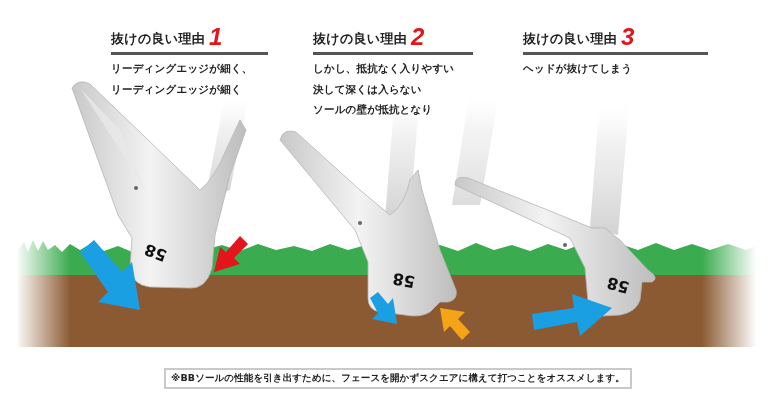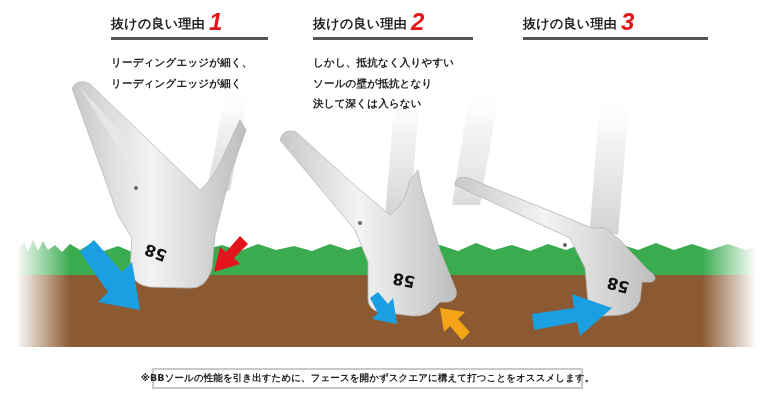--- a/index.html
+++ b/index.html
@@ -1,29 +1,29 @@
 <!DOCTYPE html>
 <html><head>
 <meta charset="utf-8">
 <style>
   html, body { margin:0; padding:0; background:#ffffff; }
   body { width:780px; height:400px; position:relative; overflow:hidden;
          font-family:"DejaVu Sans", sans-serif; color:#222; }
   .scene { position:absolute; left:0; top:0; width:780px; height:400px; }
   .reason { position:absolute; top:8px; }
-  .reason .head { display:flex; align-items:flex-end; height:26px; }
+  .reason .head { display:flex; align-items:flex-end; height:26px;margin-top:15px; }
   .reason .head-label { font-size:13px; font-weight:bold; color:#222; letter-spacing:0.3px; line-height:16px; padding-bottom:2px; }
   .reason .head-num { font-family:"Liberation Sans", sans-serif; font-size:24px; font-weight:bold; font-style:italic; color:#e4141b; margin-left:4px; line-height:24px; }
   .reason .rule { height:3px; background:#555555; margin-top:3px; }
-  .reason .lines { margin-top:12px; }
+  .reason .lines { margin-top:3px; }
   .reason .line { font-size:10.5px; font-weight:bold; color:#222; line-height:20.5px; white-space:nowrap; letter-spacing:0.2px; }
   #reason-1 { left:111px; width:157px; }
   #reason-2 { left:313px; width:160px; }
   #reason-3 { left:523px; width:185px; }
-  .footer-note { position:absolute; left:152px; top:368px; width:431px; height:21px; border:2px solid #c9c9c9; box-sizing:border-box;
+  .footer-note { position:absolute; left:164px; top:368px; width:468px; height:21px; border:2px solid #c9c9c9; box-sizing:border-box;
                  display:flex; align-items:center; justify-content:center; background:#fff; }
   .footer-note span { font-size:9.5px; font-weight:bold; color:#222; white-space:nowrap; letter-spacing:0.1px; }
   svg.art { position:absolute; left:0; top:0; }
 </style>
 </head>
 <body>
 
 <div class="scene">
 
   <svg class="art" width="780" height="400" viewBox="0 0 780 400">
@@ -109,32 +109,33 @@
   </div>
 
   <div class="reason" id="reason-2">
     <div class="head">
       <span class="head-label">抜けの良い理由</span>
       <span class="head-num">2</span>
     </div>
     <div class="rule"></div>
     <div class="lines">
       <div class="line">しかし、抵抗なく入りやすい</div>
+      <div class="line">決して深くは入らない</div>
       <div class="line">ソールの壁が抵抗となり</div>
-      <div class="line">決して深くは入らない</div>
     </div>
   </div>
 
   <div class="reason" id="reason-3">
     <div class="head">
       <span class="head-label">抜けの良い理由</span>
       <span class="head-num">3</span>
     </div>
     <div class="rule"></div>
     <div class="lines">
+      <div class="line">ヘッドが抜けてしまう</div>
     </div>
   </div>
 
   <div class="footer-note">
     <span>※BBソールの性能を引き出すために、フェースを開かずスクエアに構えて打つことをオススメします。</span>
   </div>
 
 </div>
 
 </body></html>

